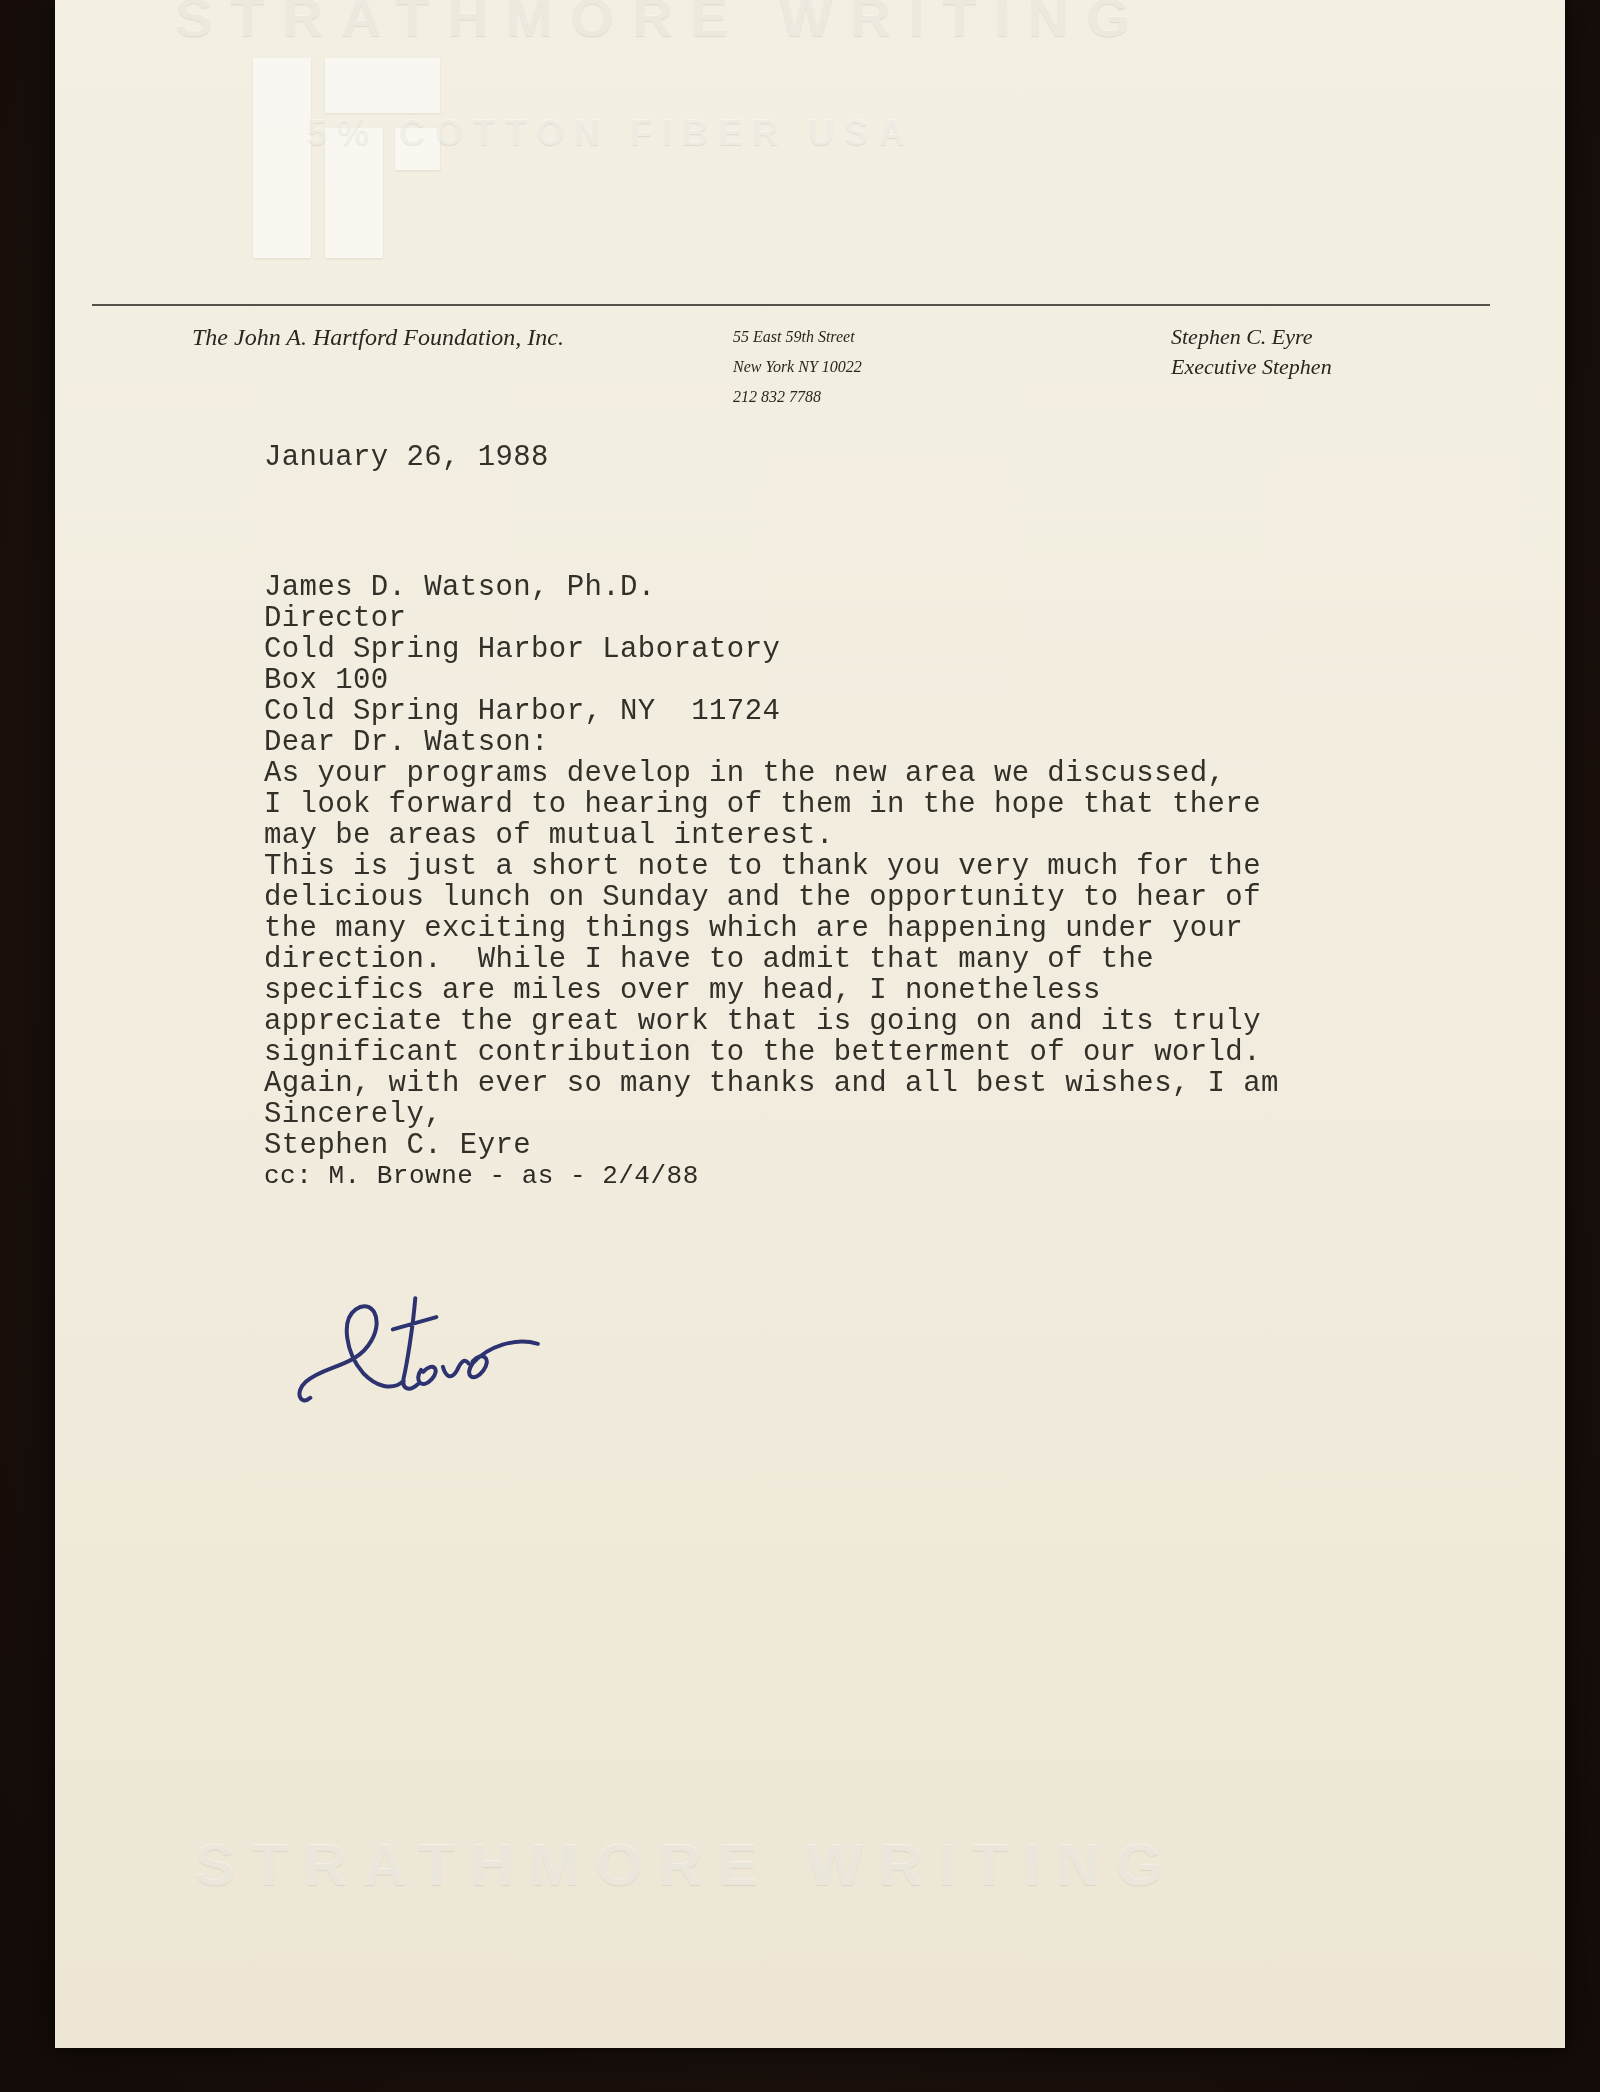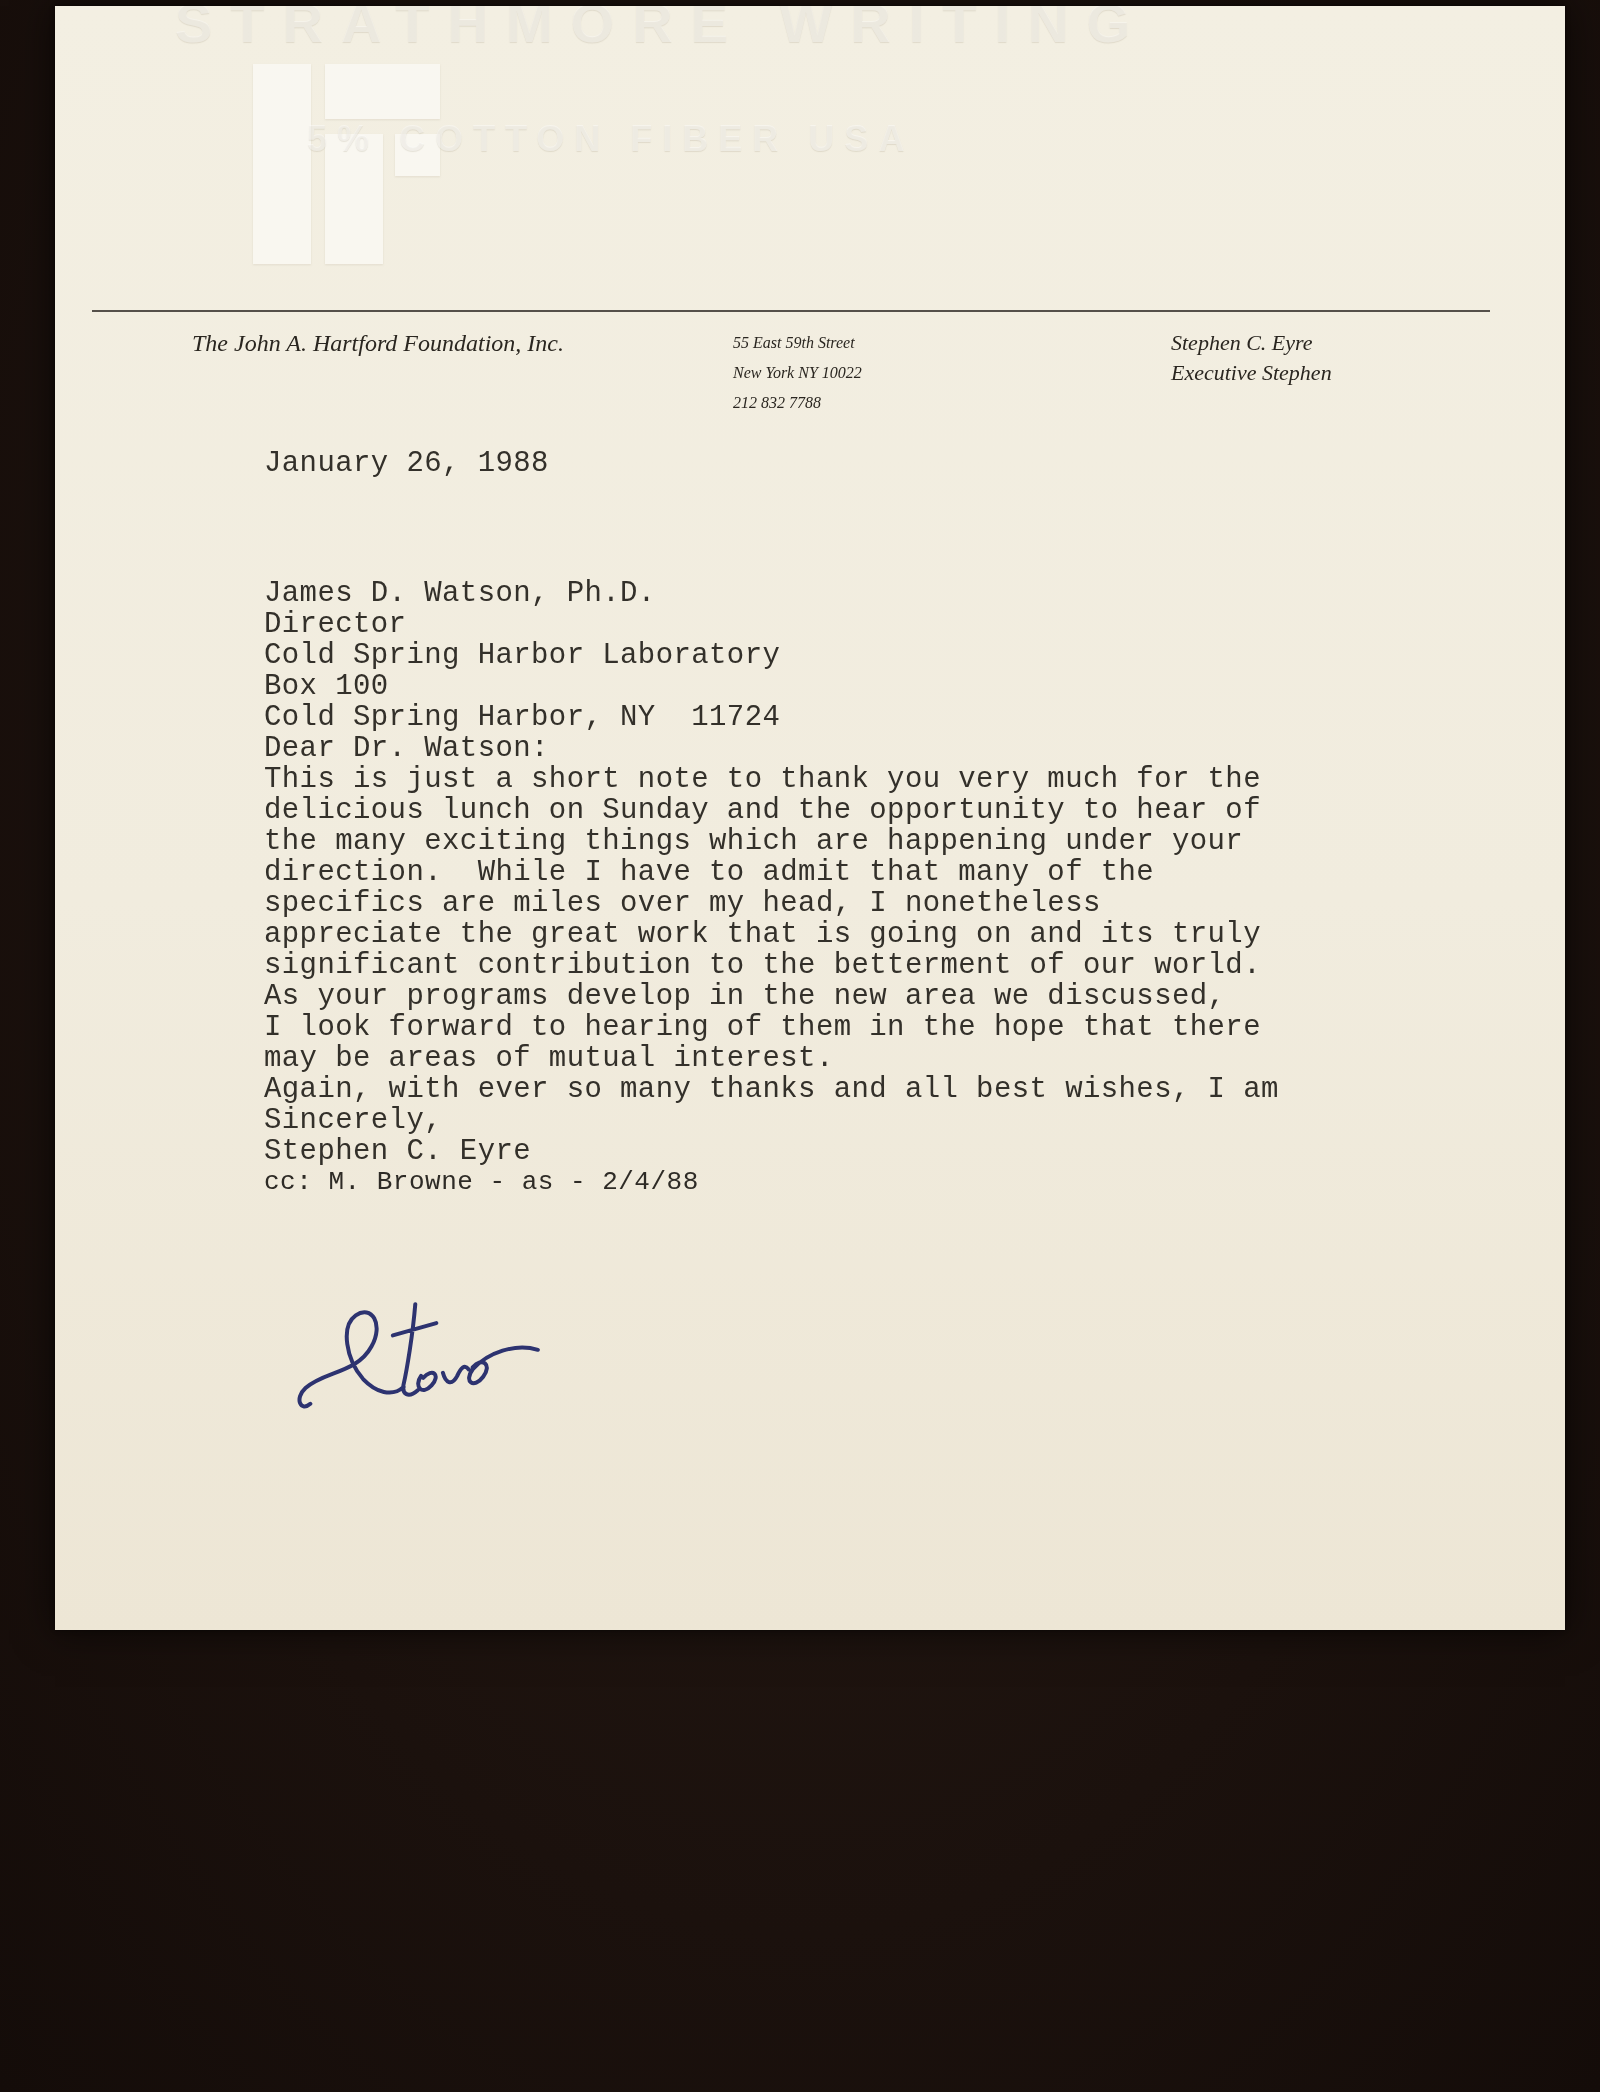--- a/index.html
+++ b/index.html
@@ -11,23 +11,23 @@
     height: 2092px;
     position: relative;
     background: radial-gradient(ellipse at 50% 38%, #261a14 0%, #1b110d 62%, #140c09 100%);
     font-family: "Liberation Sans", sans-serif;
     overflow: hidden;
   }
 
   .paper {
     position: absolute;
     left: 55px;
-    top: 6px;
+    top: 0;
     width: 1510px;
-    height: 1624px;
+    height: 2048px;
     background: linear-gradient(180deg, #f3efe2 0%, #f1ecde 55%, #ede6d5 100%);
     box-shadow: 0 0 38px rgba(0,0,0,0.65), 0 0 4px rgba(0,0,0,0.5);
     overflow: hidden;
   }
 
   
   .wm {
     position: absolute;
     font-family: "Liberation Sans", sans-serif;
     font-weight: 700;
@@ -205,30 +205,30 @@
     <div class="recipient">
       <div class="line">James D. Watson, Ph.D.</div>
       <div class="line">Director</div>
       <div class="line">Cold Spring Harbor Laboratory</div>
       <div class="line">Box 100</div>
       <div class="line">Cold Spring Harbor, NY  11724</div>
     </div>
 
     <p class="salutation">Dear Dr. Watson:</p>
 
+    <p class="para">As your programs develop in the new area we discussed,
+I look forward to hearing of them in the hope that there
+may be areas of mutual interest.</p>
     <p class="para">This is just a short note to thank you very much for the
 delicious lunch on Sunday and the opportunity to hear of
 the many exciting things which are happening under your
 direction.  While I have to admit that many of the
 specifics are miles over my head, I nonetheless
 appreciate the great work that is going on and its truly
 significant contribution to the betterment of our world.</p>
-    <p class="para">As your programs develop in the new area we discussed,
-I look forward to hearing of them in the hope that there
-may be areas of mutual interest.</p>
     <p class="para">Again, with ever so many thanks and all best wishes, I am</p>
 
     <p class="closing">Sincerely,</p>
 
     <svg class="signature" viewBox="0 0 260 140" aria-label="Steve">
       <path d="M18 112 C8 120 2 106 14 96 C34 80 66 84 82 58 C96 36 84 16 68 26 C52 36 56 70 72 90 C84 104 100 110 112 100
                M128 18 C124 48 116 84 112 98 C110 107 116 112 126 104
                M104 48 L148 38
                M132 92 C142 82 150 90 140 100 C130 110 122 100 130 90
                M152 88 C154 98 160 102 166 92 C170 84 174 80 178 86

